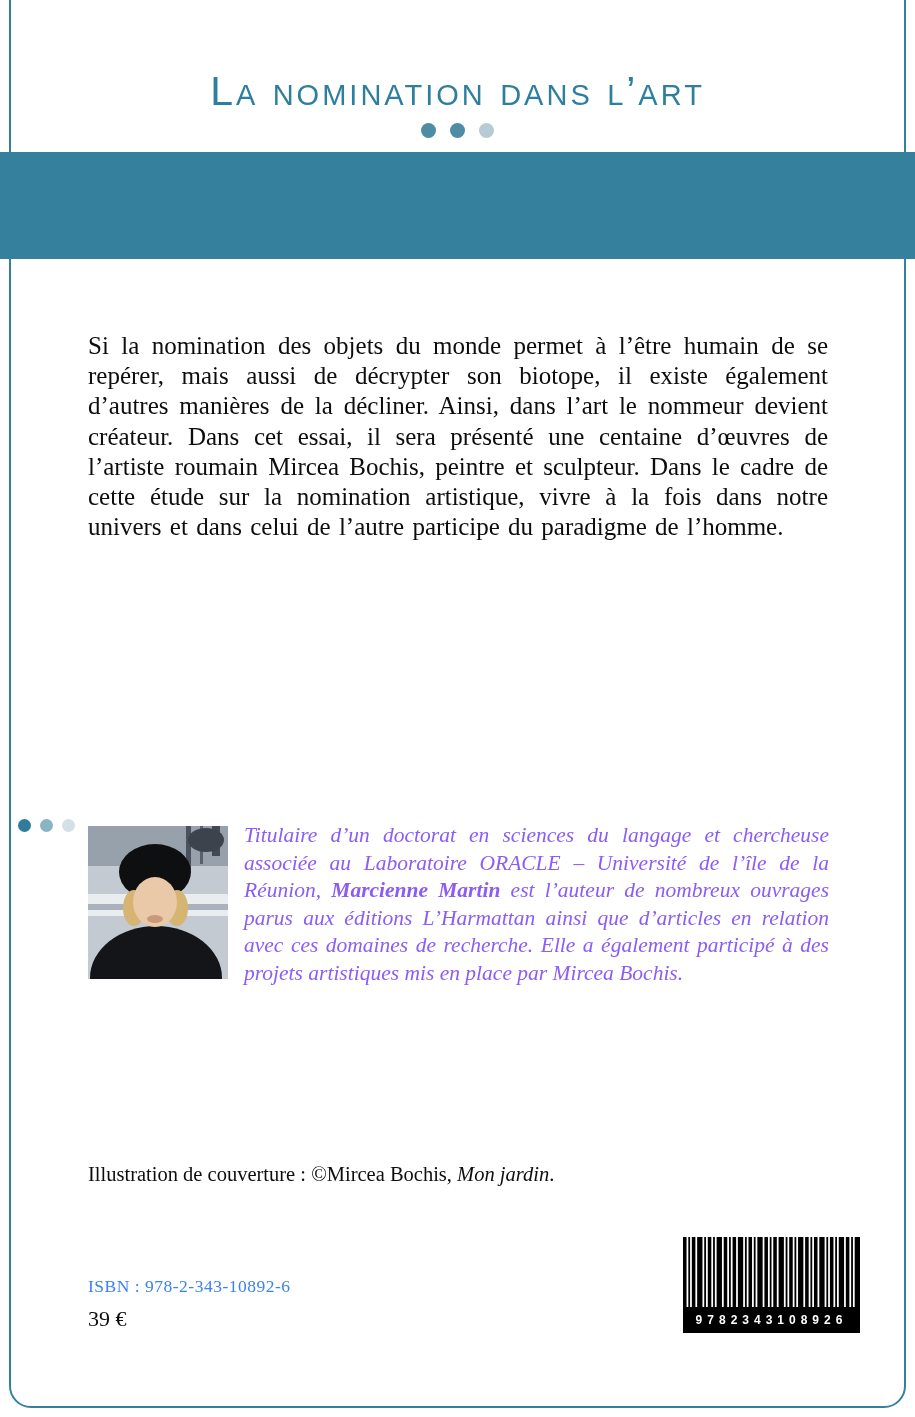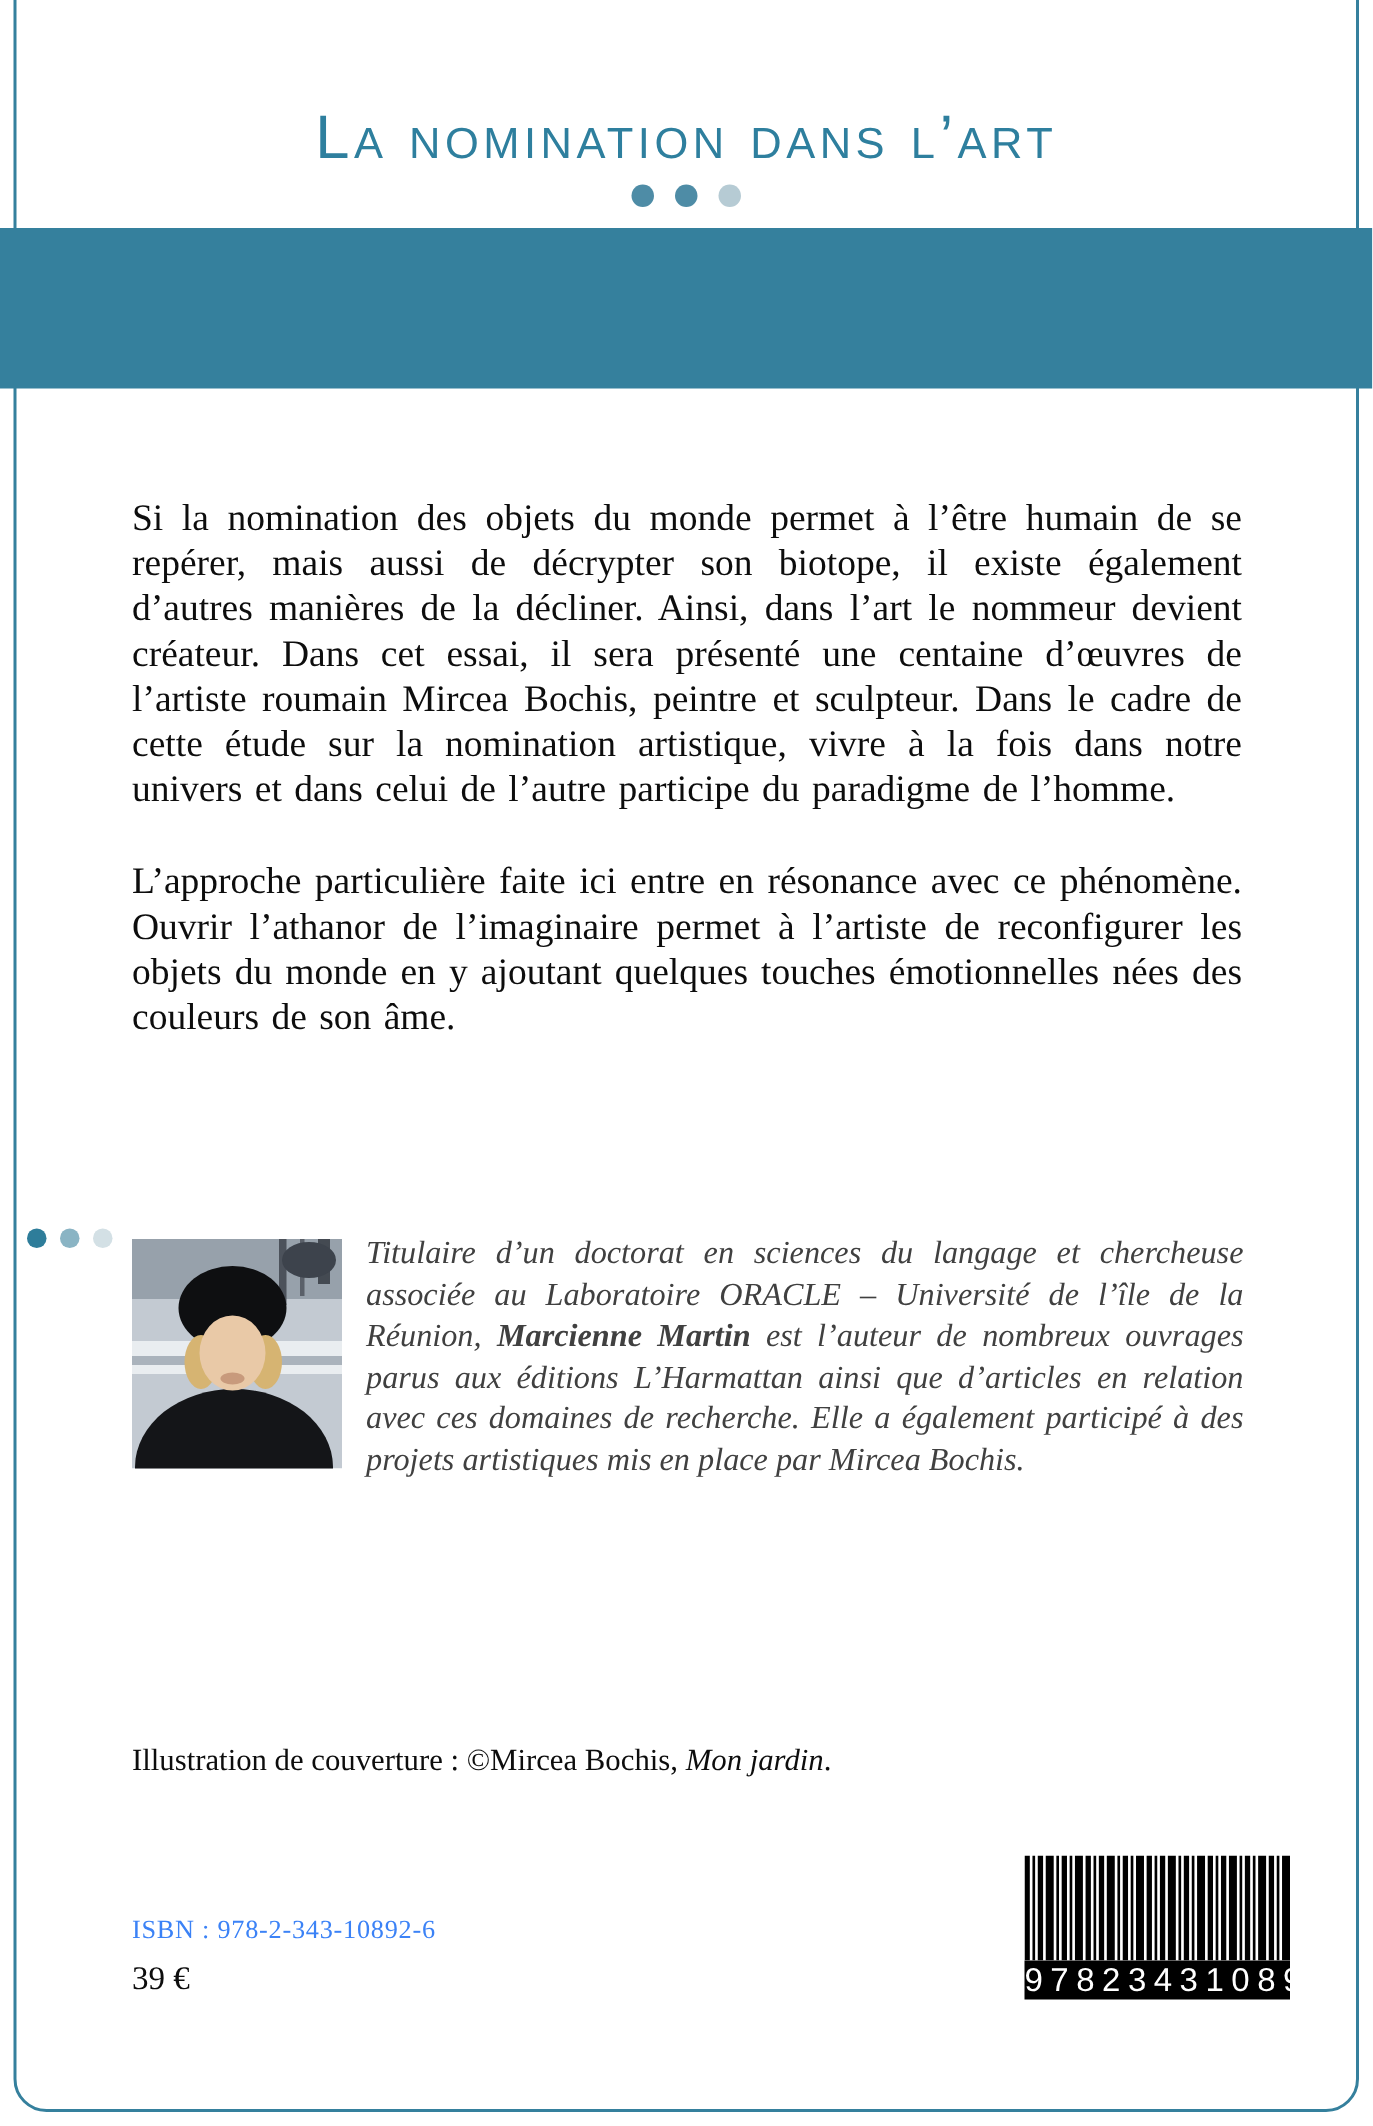--- a/index.html
+++ b/index.html
@@ -68,21 +68,21 @@
   .sdot-1 { background: #2e7d9a; }
   .sdot-2 { background: #8ab4c4; }
   .sdot-3 { background: #d3e0e5; }
   .bio-section {
     position: absolute;
     top: 822px; left: 88px; width: 741px;
     font-style: italic;
     font-size: 21.5px;
     line-height: 27.6px;
     text-align: justify;
-    color: #404040;
+    color: #8b5cf6;
   }
   .author-photo {
     float: left;
     width: 140px;
     height: 153px;
     margin: 4px 16px 4px 0;
     display: block;
   }
   .bio-name { font-weight: bold; }
   .credit-line {
@@ -111,22 +111,23 @@
   }
   .barcode-bars { display: block; width: 177px; height: 70px; background: #ffffff; }
   .barcode-number {
     display: block;
     height: 26px;
     line-height: 26px;
     background: #000000;
     color: #ffffff;
     text-align: center;
     font-family: "Liberation Sans", sans-serif;
-    font-size: 22px;
+    font-size: 12px;
     letter-spacing: 5px;
+    font-weight: bold;
   }
 </style>
 </head>
 <body>
 
 <div class="page">
 
   <div class="border-frame"></div>
 
   <div class="book-title">La nomination dans l’art</div>
@@ -134,21 +135,20 @@
   <div class="title-dots">
     <span class="dot dot-accent"></span>
     <span class="dot dot-accent"></span>
     <span class="dot dot-light"></span>
   </div>
 
   <div class="header-band"></div>
 
   <div class="body-text">
     <p>Si la nomination des objets du monde permet à l’être humain de se repérer, mais aussi de décrypter son biotope, il existe également d’autres manières de la décliner. Ainsi, dans l’art le nommeur devient créateur. Dans cet essai, il sera présenté une centaine d’œuvres de l’artiste roumain Mircea Bochis, peintre et sculpteur. Dans le cadre de cette étude sur la nomination artistique, vivre à la fois dans notre univers et dans celui de l’autre participe du paradigme de l’homme.</p>
-    <p>L’approche particulière faite ici entre en résonance avec ce phénomène. Ouvrir l’athanor de l’imaginaire permet à l’artiste de reconfigurer les objets du monde en y ajoutant quelques touches émotionnelles nées des couleurs de son âme.</p>
   </div>
 
   <div class="side-dots">
     <span class="sdot sdot-1"></span>
     <span class="sdot sdot-2"></span>
     <span class="sdot sdot-3"></span>
   </div>
 
   <div class="bio-section">
     <svg class="author-photo" viewBox="0 0 140 153" preserveAspectRatio="none" aria-hidden="true">

